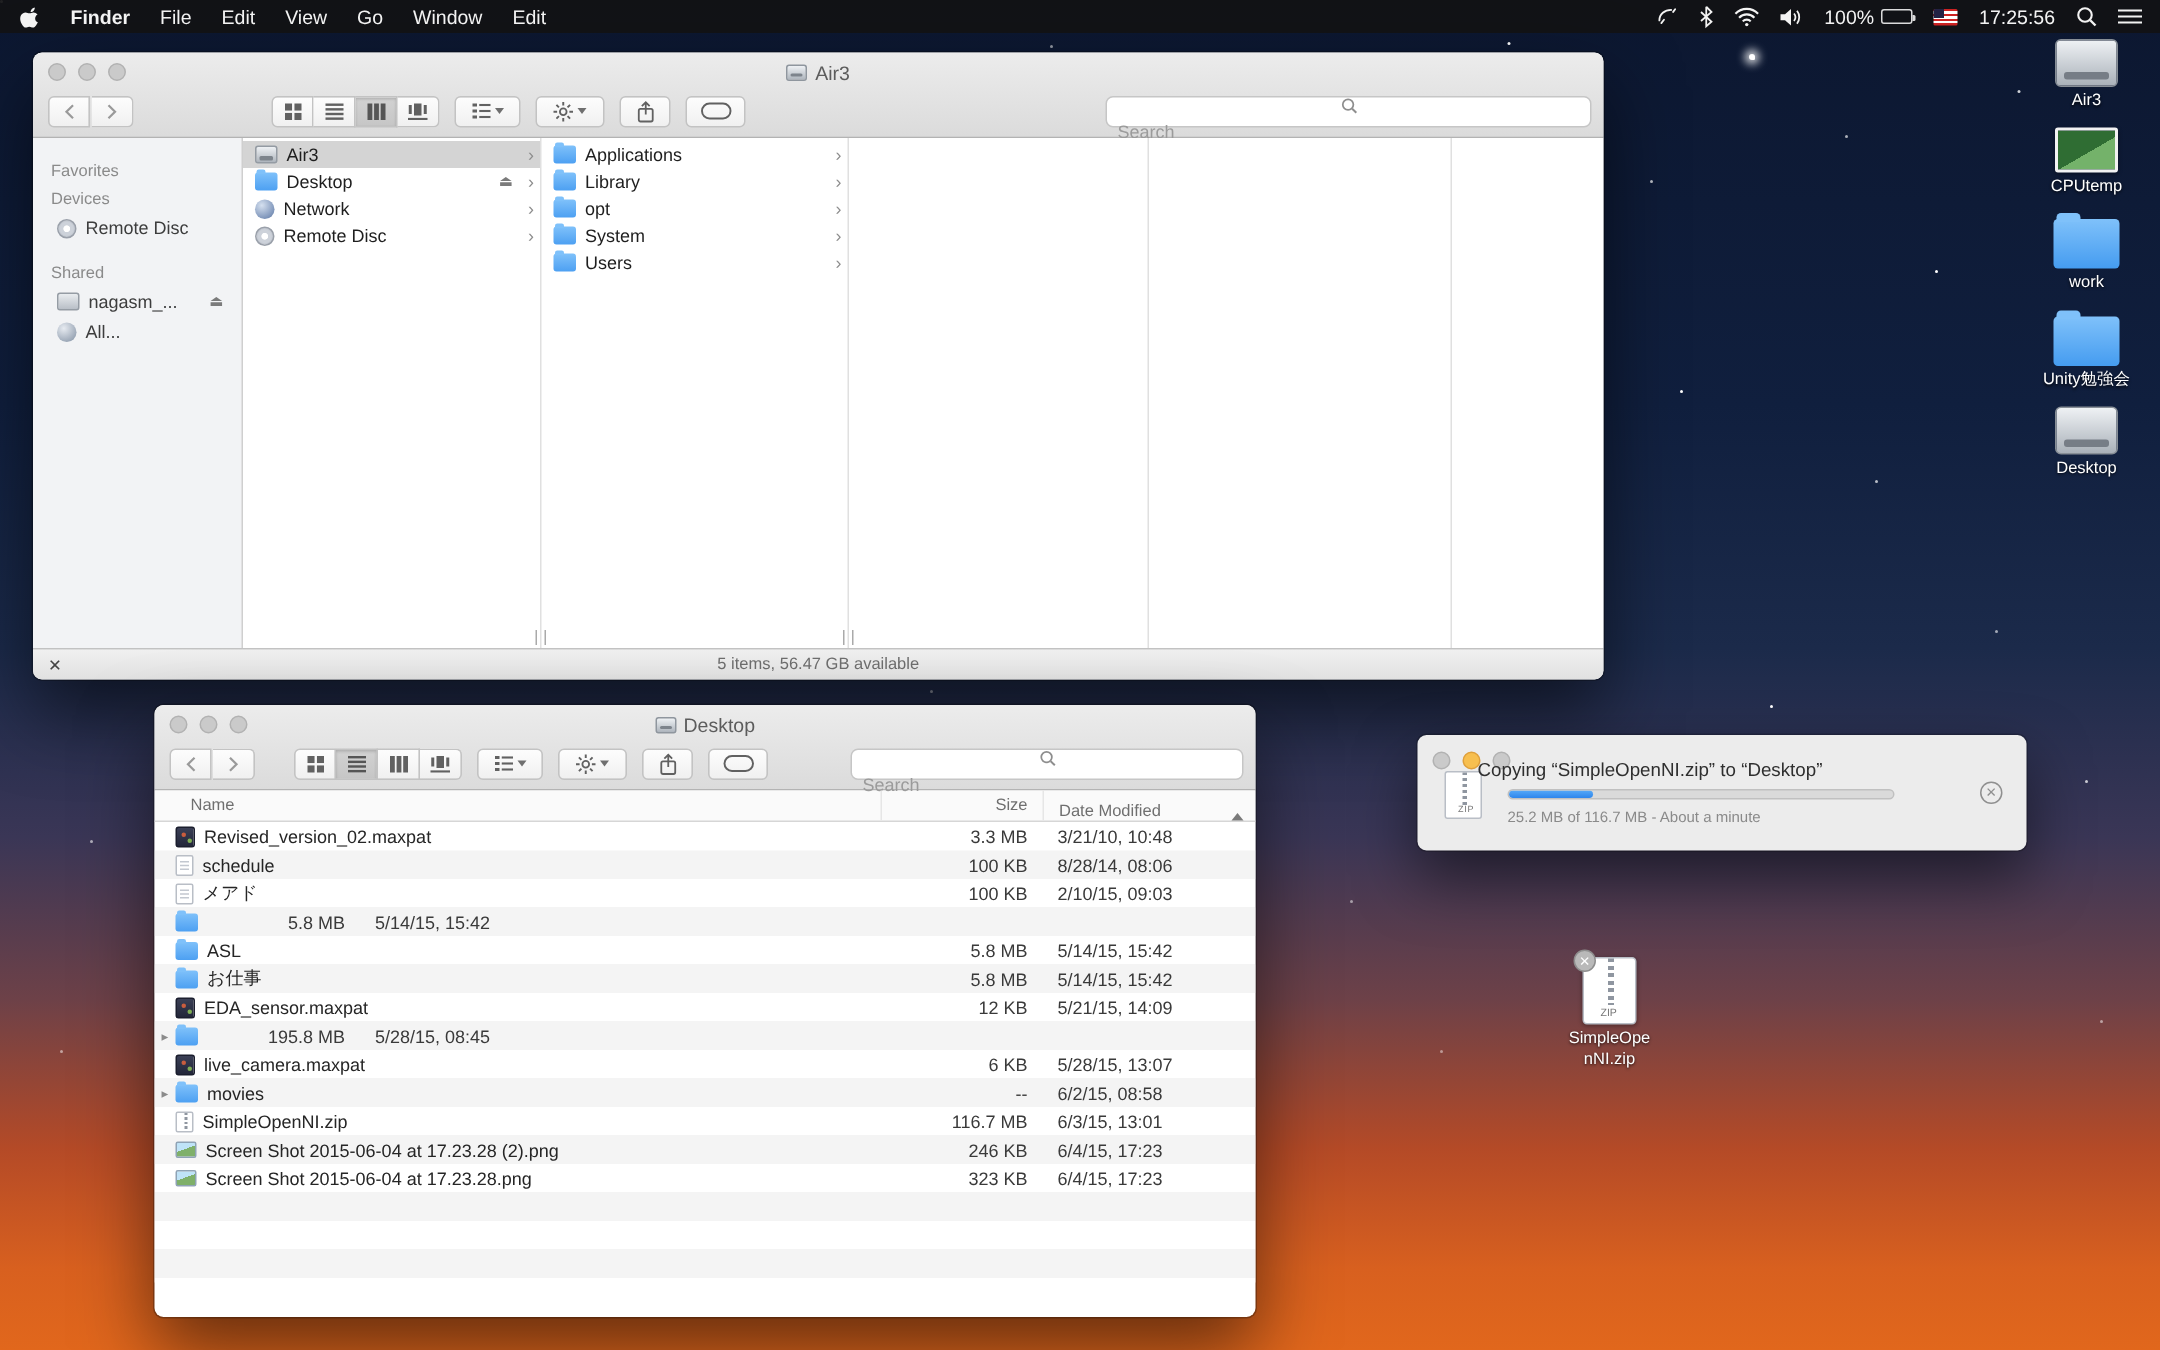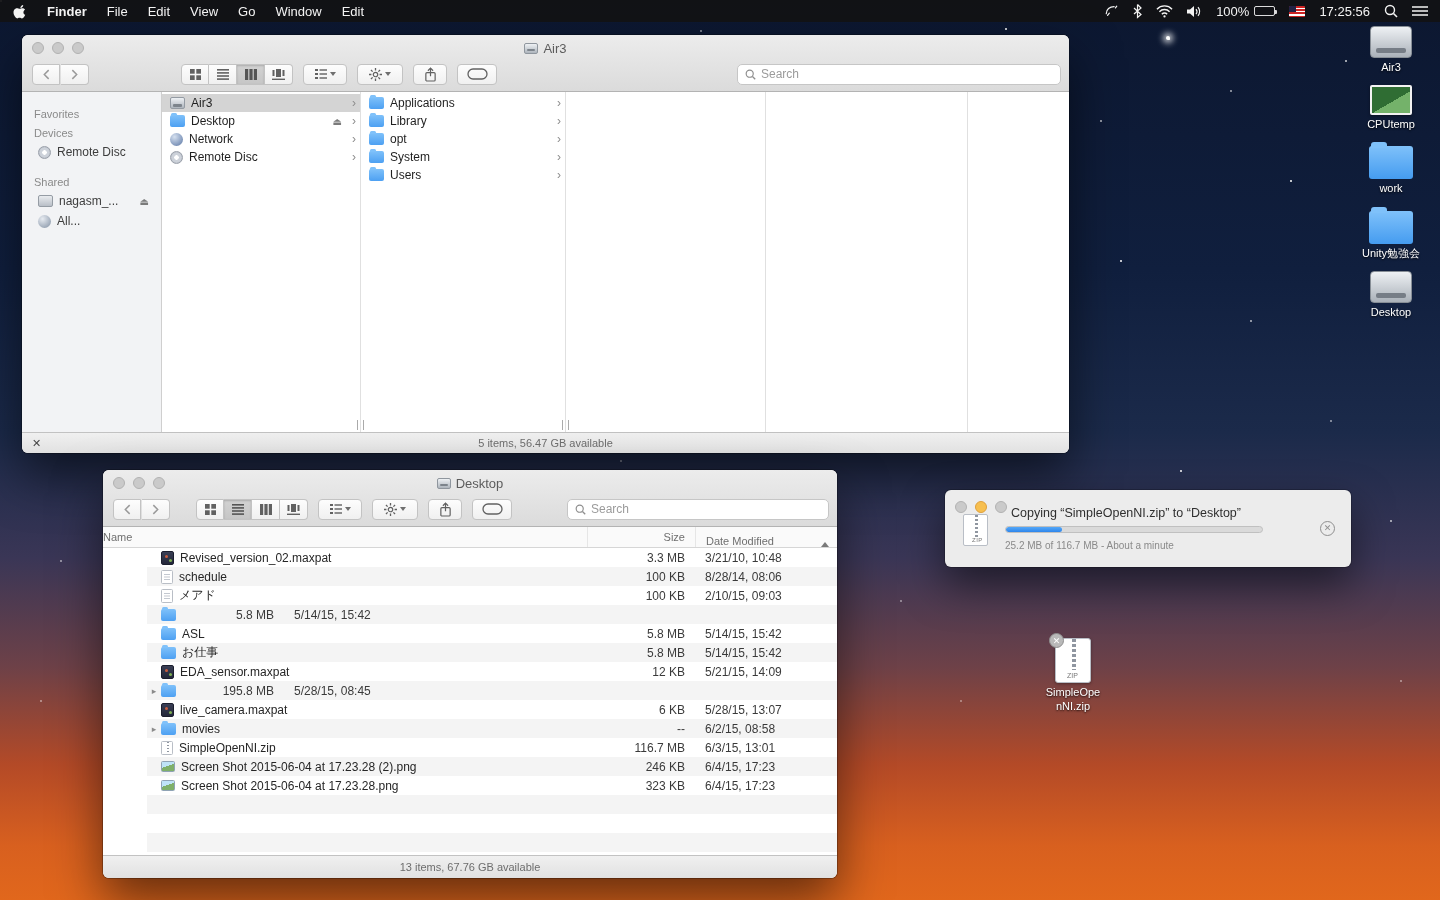--- a/index.html
+++ b/index.html
@@ -54,21 +54,21 @@
   .nav-group { display:flex; gap:1px; }
   .nav-group .tb-btn:first-child { border-radius:4px 0 0 4px; }
   .nav-group .tb-btn:last-child { border-radius:0 4px 4px 0; border-left:none; }
   .seg { display:flex; }
   .seg .tb-btn { border-radius:0; border-left:none; width:27px; }
   .seg .tb-btn:first-child { border-radius:4px 0 0 4px; border-left:1px solid #c3c3c3; }
   .seg .tb-btn:last-child { border-radius:0 4px 4px 0; }
   .seg .tb-btn.active { background:linear-gradient(#d2d2d2,#c6c6c6); box-shadow:inset 0 1px 2px rgba(0,0,0,.18); }
   .caret-down { width:0; height:0; border-left:3.5px solid transparent; border-right:3.5px solid transparent; border-top:4px solid #6f6f6f; }
   .search { margin-left:auto; height:21px; border:1px solid #c6c6c6; border-radius:5px; background:#fff;
-    display:flex; align-items:center; padding:0 7px; gap:5px; }
+    display:flex; align-items:center; padding:0 7px; gap:5px;flex-direction:column; }
   .search input { border:none; outline:none; font-size:12px; color:#333; width:100%; background:transparent; }
   .search input::placeholder { color:#9b9b9b; }
   .statusbar { position:absolute; left:0; right:0; bottom:0; background:linear-gradient(#f0f0f0,#e1e1e1);
     border-top:1px solid #c2c2c2; display:flex; align-items:center; justify-content:center;
     font-size:11px; color:#6d6d6d; }
   .statusbar .corner-x { position:absolute; left:10px; color:#444; font-size:11px; }
 
   
   .win-air3 { left:22px; top:35px; width:1047px; height:418px; }
   .win-air3 .statusbar { height:21px; }
@@ -104,42 +104,42 @@
   .fi-zip { width:12px; height:14px; background:#fff; border:1px solid #b9bec6; border-radius:1.5px; }
   .fi-zip::after { content:''; position:absolute; left:4.5px; top:0; bottom:0; width:2px;
     background:repeating-linear-gradient(180deg,#8f96a0 0 1.5px, transparent 1.5px 3px); }
   .fi-image { width:14px; height:11px; border:1px solid #8fa3b5; border-radius:1.5px; background:linear-gradient(160deg,#bfe3f7 0 45%, #7fb06a 45% 100%); }
 
   
   .win-desktop { left:103px; top:470px; width:734px; height:408px; }
   .win-desktop .statusbar { height:23px; }
   .list-head { height:21px; display:flex; align-items:center; background:#fafafa; border-bottom:1px solid #d6d6d6;
     font-size:11px; color:#6f6f6f; }
-  .lh-name { flex:1; }
+  .lh-name { flex:1; padding-left:24px; }
   .lh-size { width:108px; text-align:right; border-left:1px solid #e6e6e6; padding-right:10px; height:100%; display:flex; align-items:center; justify-content:flex-end; }
   .lh-date { width:142px; border-left:1px solid #e6e6e6; padding-left:10px; height:100%; display:flex; align-items:flex-end; position:relative; }
   .sort-caret { position:absolute; right:8px; width:0; height:0; border-left:4px solid transparent; border-right:4px solid transparent; border-bottom:5px solid #7a7a7a; }
   .list-body { height:calc(408px - 57px - 21px - 23px); overflow:hidden;
-    background:repeating-linear-gradient(180deg,#fff 0 19px, #f4f4f4 19px 38px);margin-left:44px; }
+    background:repeating-linear-gradient(180deg,#fff 0 19px, #f4f4f4 19px 38px); }
   .file-row { display:flex; align-items:center; height:19px; font-size:12px; color:#262626; cursor:default; }
   .file-row.alt { background:#f4f4f4; }
   .file-row .disclosure { width:14px; text-align:center; color:#8b8b8b; font-size:9px; flex:0 0 auto; }
   .file-row .f-name { flex:1; margin-left:6px; white-space:nowrap; overflow:hidden; }
   .file-row .f-size { width:108px; text-align:right; padding-right:10px; color:#3a3a3a; flex:0 0 auto; }
   .file-row .f-date { width:142px; padding-left:10px; color:#3a3a3a; flex:0 0 auto; }
 
   
   .copy-dialog { position:absolute; left:945px; top:490px; width:406px; height:77px; background:#ececec;
     border-radius:6px; box-shadow:0 18px 40px rgba(0,0,0,.5), 0 0 0 1px rgba(0,0,0,.2); z-index:40; }
   .copy-dialog .traffic { left:10px; top:11px; }
   .cd-zip { position:absolute; left:18px; top:24px; width:25px; height:32px; background:#fff; border:1px solid #b9bec6; border-radius:2px; }
   .cd-zip::after { content:''; position:absolute; left:10.5px; top:0; bottom:8px; width:3px;
     background:repeating-linear-gradient(180deg,#8f96a0 0 2px, transparent 2px 4px); }
   .cd-zip .zip-tag { position:absolute; left:8px; bottom:2px; font-size:6px; color:#777; letter-spacing:.5px; }
-  .cd-title { position:absolute; left:66px; top:16px; font-size:12.5px; color:#2f2f2f; }
+  .cd-title { position:absolute; left:40px; top:16px; font-size:12.5px; color:#2f2f2f; }
   .cd-track { position:absolute; left:60px; top:36px; width:258px; height:7px; border-radius:4px; background:#dadada;
     border:1px solid #c0c0c0; overflow:hidden; }
   .cd-fill { height:100%; background:linear-gradient(#55a8f8,#2e86ec); border-radius:4px; }
   .cd-cancel { position:absolute; left:375px; top:31px; width:15px; height:15px; border:1.5px solid #8f8f8f; border-radius:50%;
     color:#8f8f8f; font-size:9px; display:flex; align-items:center; justify-content:center; line-height:1; }
   .cd-detail { position:absolute; left:60px; top:50px; font-size:10px; color:#8a8a8a; }
 
   
   .di-col { position:absolute; right:6px; top:26px; width:86px; display:flex; flex-direction:column; align-items:center; gap:11px; z-index:5; }
   .di { display:flex; flex-direction:column; align-items:center; gap:3px; cursor:default; }
@@ -610,23 +610,20 @@
         <span class="f-date">6/4/15, 17:23</span>
       </div>
       <div class="file-row">
         <span class="disclosure"></span>
         <span class="fi fi-image"></span>
         <span class="f-name">Screen Shot 2015-06-04 at 17.23.28.png</span>
         <span class="f-size">323 KB</span>
         <span class="f-date">6/4/15, 17:23</span>
       </div>
     </div>
-  <footer class="statusbar">
-    <span>13 items, 67.76 GB available</span>
-  </footer>
 </section>
 
 <section class="copy-dialog">
   <div class="traffic">
     <i></i>
       <i class="yellow"></i>
       <i></i>
   </div>
   <div class="cd-zip">
       <span class="zip-tag">ZIP</span>

